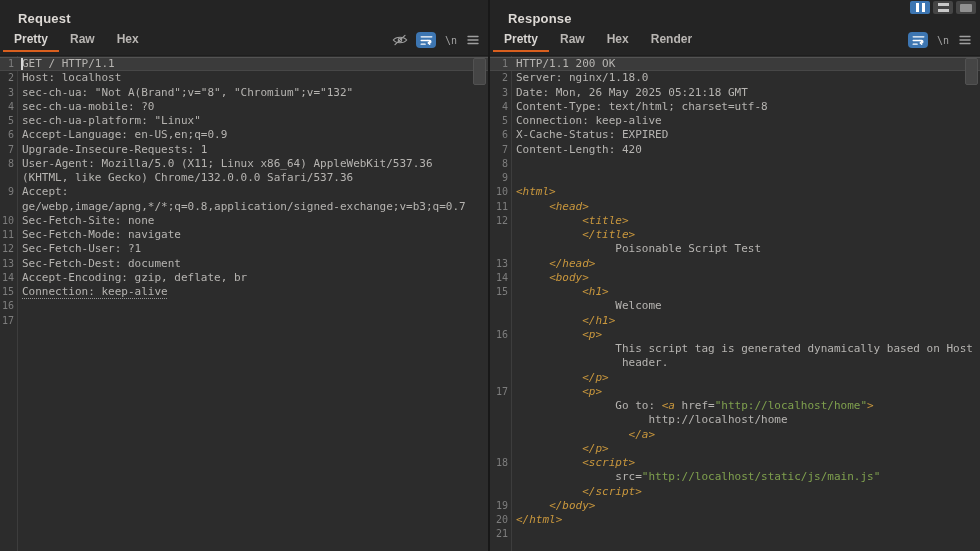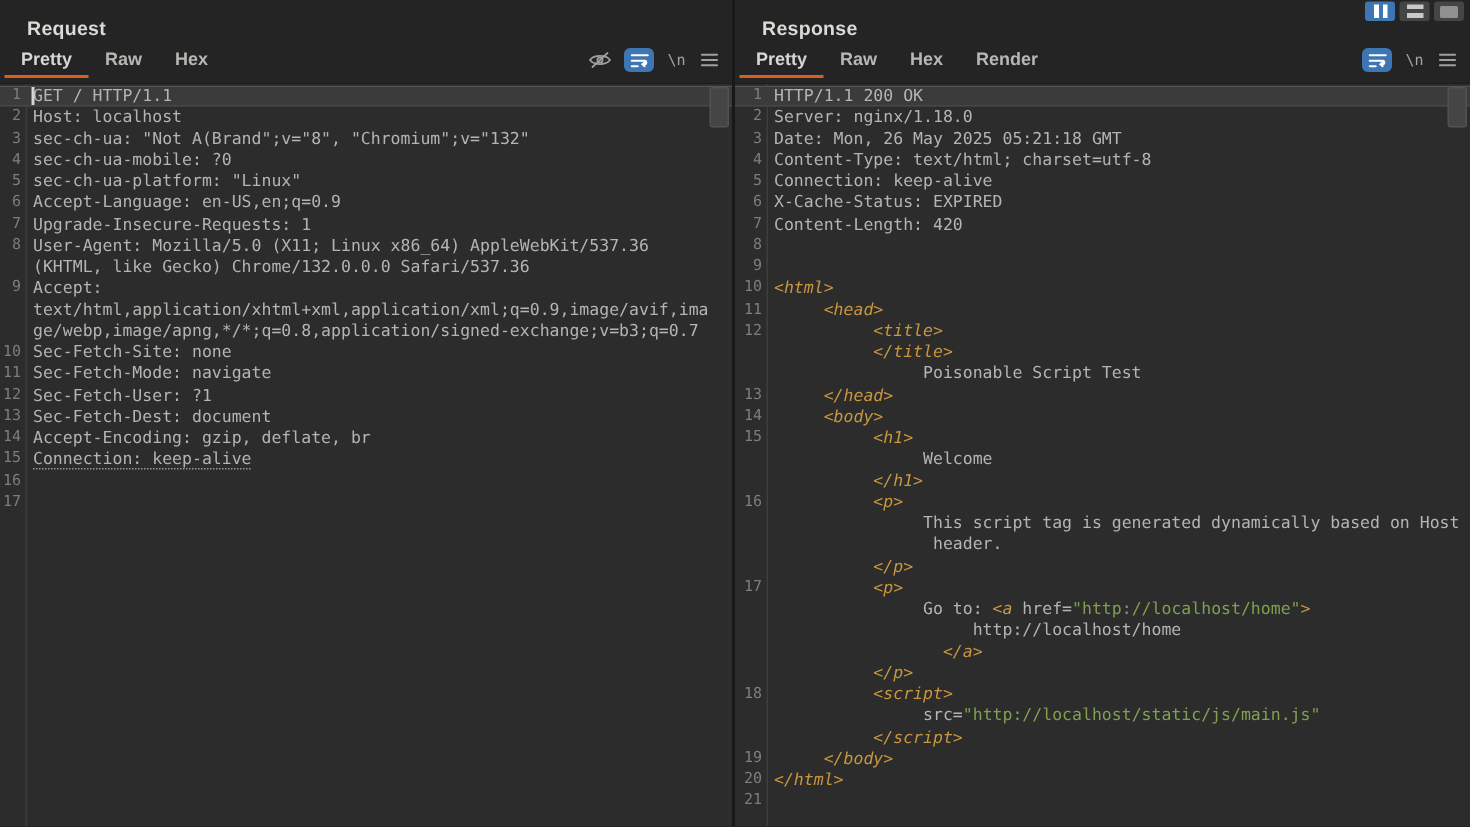--- a/index.html
+++ b/index.html
@@ -138,24 +138,20 @@
             <span class="gutter">8</span>
             <span class="line"><span class="seg-p">User-Agent: Mozilla/5.0 (X11; Linux x86_64) AppleWebKit/537.36</span></span>
           </div>
           <div class="row">
             <span class="gutter"></span>
             <span class="line"><span class="seg-p">(KHTML, like Gecko) Chrome/132.0.0.0 Safari/537.36</span></span>
           </div>
           <div class="row">
             <span class="gutter">9</span>
             <span class="line"><span class="seg-p">Accept:</span></span>
-          </div>
-          <div class="row">
-            <span class="gutter"></span>
-            <span class="line"><span class="seg-p">text/html,application/xhtml+xml,application/xml;q=0.9,image/avif,ima</span></span>
           </div>
           <div class="row">
             <span class="gutter"></span>
             <span class="line"><span class="seg-p">ge/webp,image/apng,*/*;q=0.8,application/signed-exchange;v=b3;q=0.7</span></span>
           </div>
           <div class="row">
             <span class="gutter">10</span>
             <span class="line"><span class="seg-p">Sec-Fetch-Site: none</span></span>
           </div>
           <div class="row">

